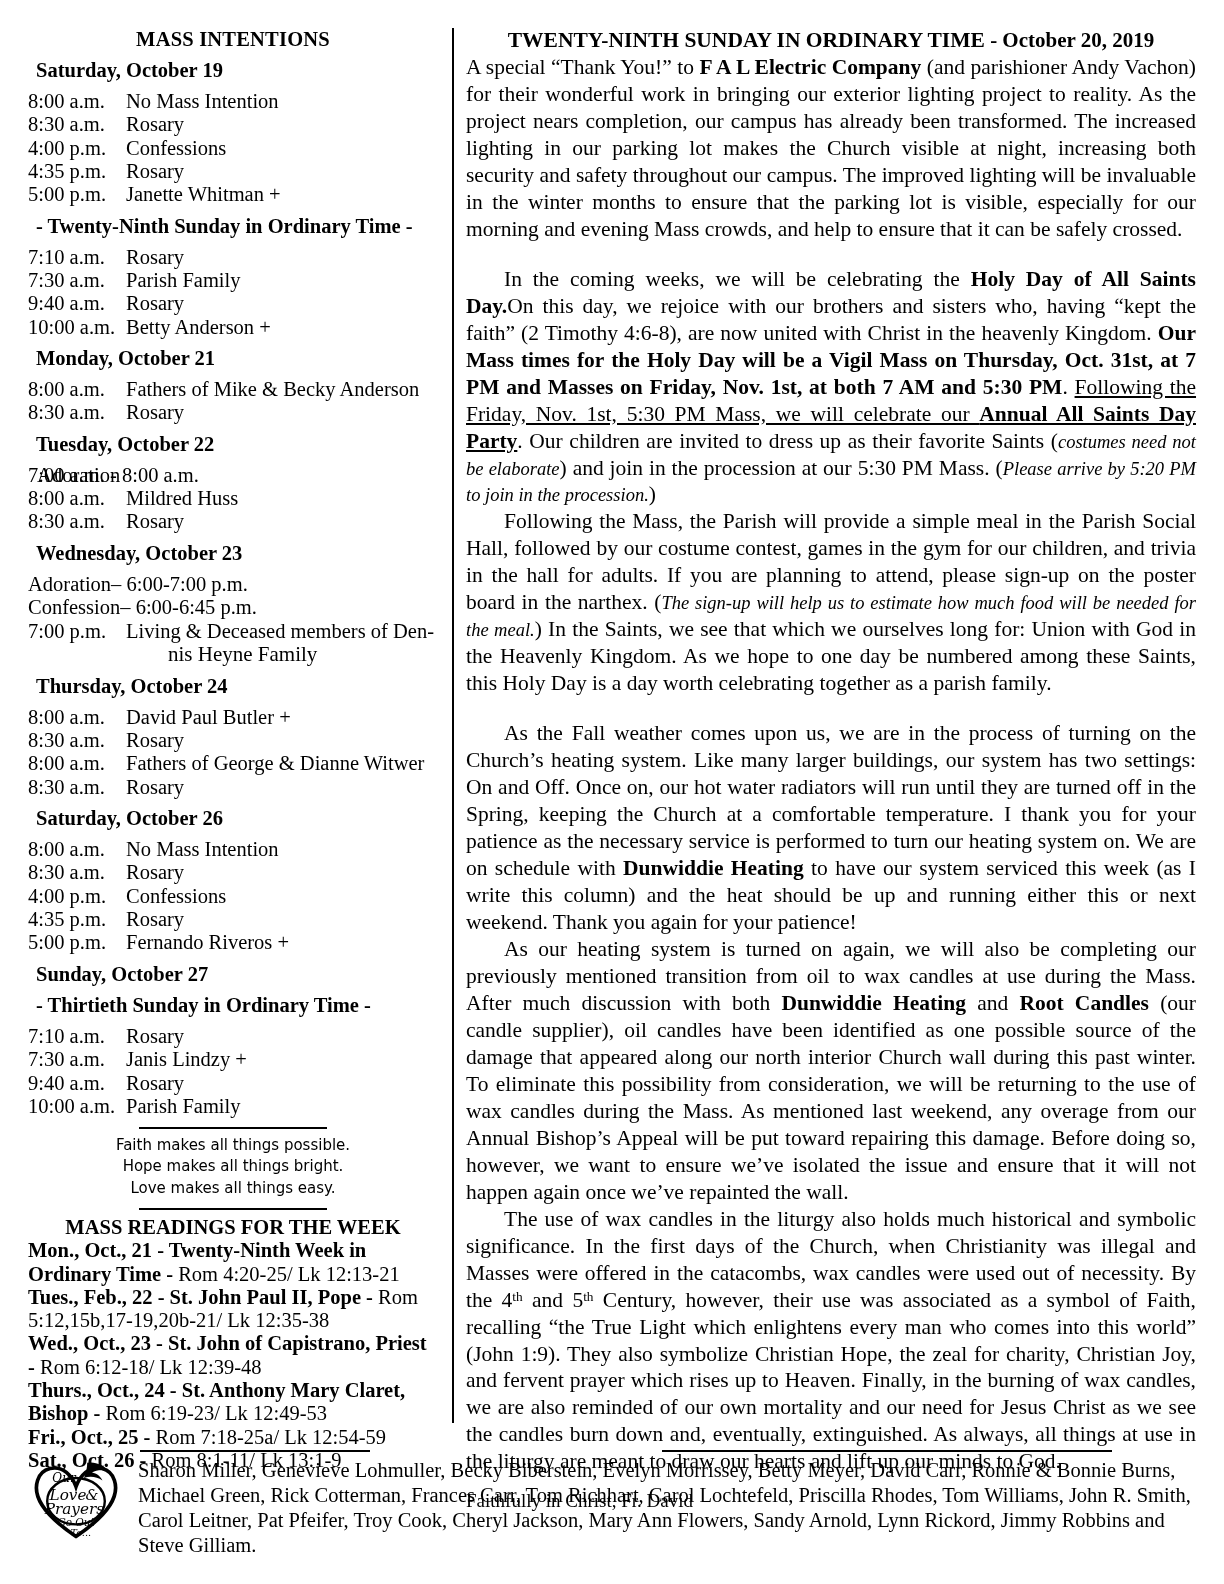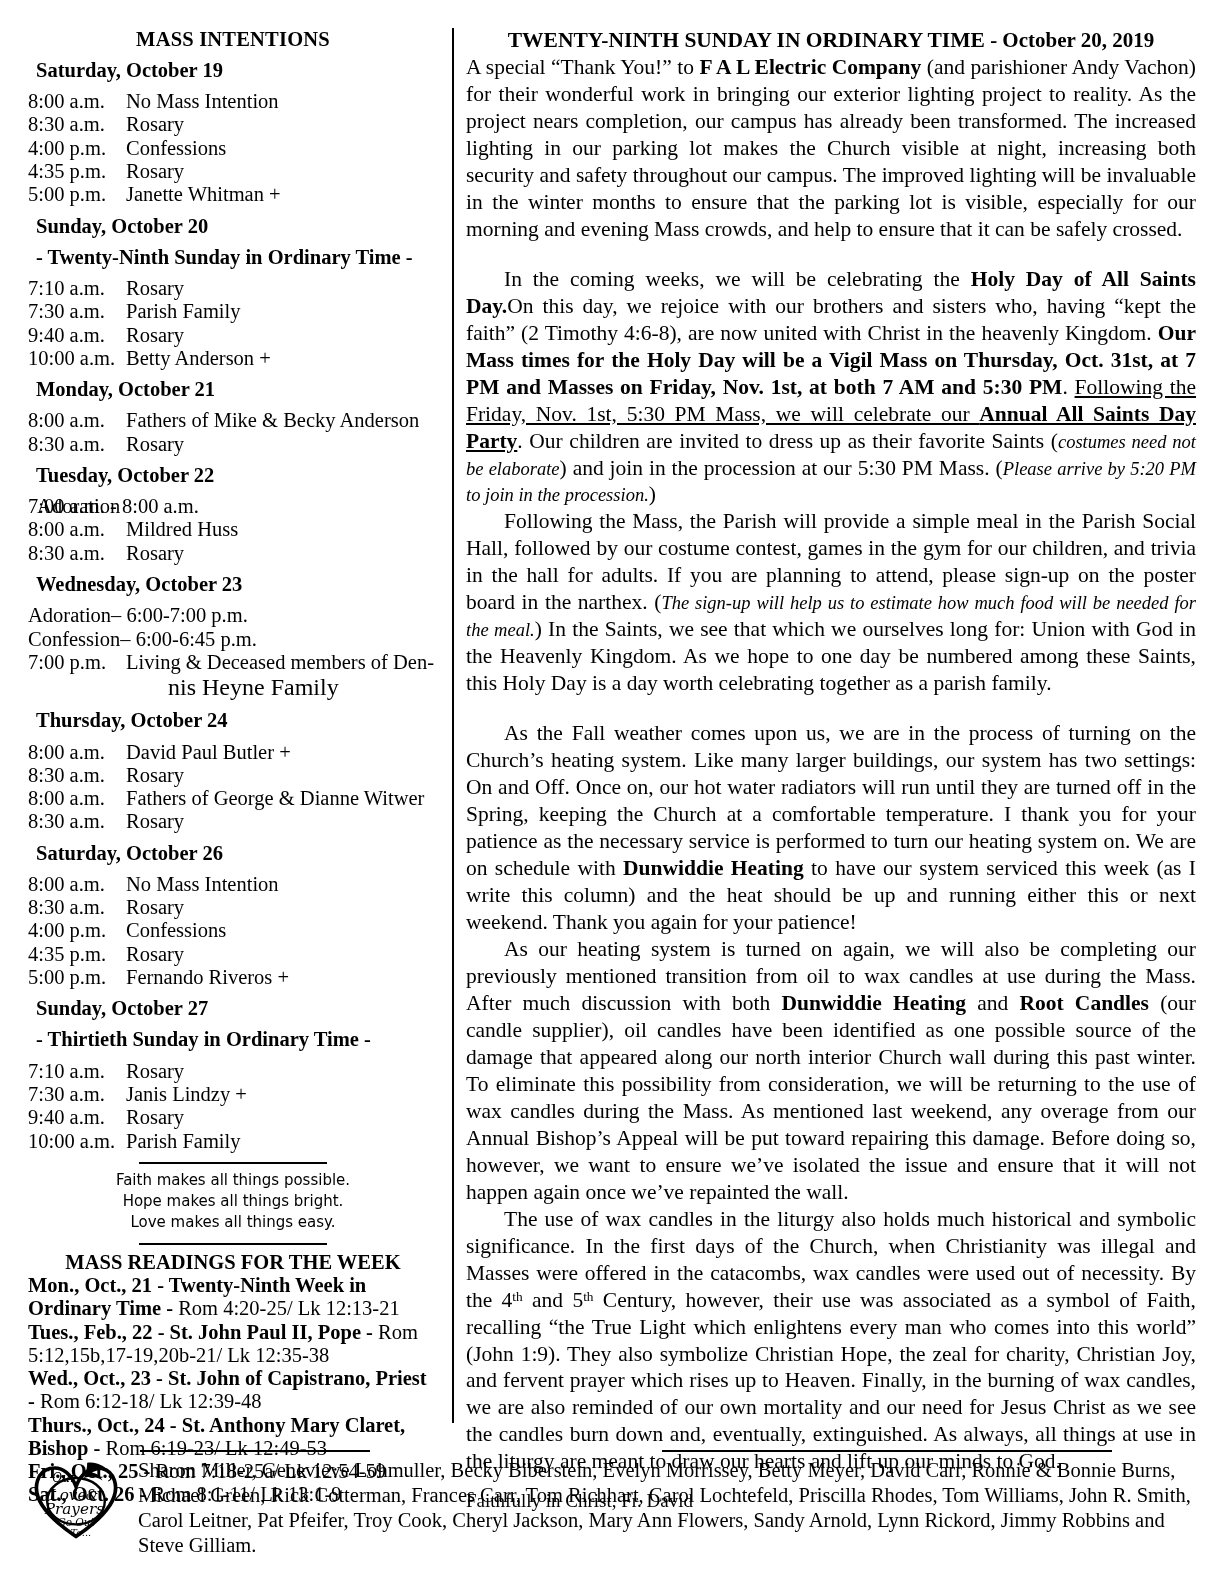--- a/index.html
+++ b/index.html
@@ -70,21 +70,21 @@
   .mass-line .t {
     display: inline-block;
     flex: 0 0 auto;
   }
   .mass-line .d {
     flex: 1 1 auto;
   }
   .mass-line.w-time .t { width: 98px; }
   .mass-line.w-wide .t { width: 0px; }
   .cont-line {
-    font-size: 24px;
+    font-size: 21px;
     line-height: 1.135;
     margin: 0;
     padding-left: 140px;
   }
 
   .rule-short {
     border: none;
     border-top: 2px solid #000;
     width: 188px;
     margin: 9px auto 6px auto;
@@ -196,21 +196,20 @@
 
       <div class="section-title">MASS INTENTIONS</div>
 
       <div id="mass-intentions-list">
           <div class="day-head">Saturday, October 19</div>
           <div class="mass-line w-time"><span class="t">8:00 a.m.</span><span class="d">No Mass Intention</span></div>
           <div class="mass-line w-time"><span class="t">8:30 a.m.</span><span class="d">Rosary</span></div>
           <div class="mass-line w-time"><span class="t">4:00 p.m.</span><span class="d">Confessions</span></div>
           <div class="mass-line w-time"><span class="t">4:35 p.m.</span><span class="d">Rosary</span></div>
           <div class="mass-line w-time"><span class="t">5:00 p.m.</span><span class="d">Janette Whitman +</span></div>
-          <div class="day-head">Sunday, October 20</div>
           <div class="day-head">- Twenty-Ninth Sunday in Ordinary Time -</div>
           <div class="mass-line w-time"><span class="t">7:10 a.m.</span><span class="d">Rosary</span></div>
           <div class="mass-line w-time"><span class="t">7:30 a.m.</span><span class="d">Parish Family</span></div>
           <div class="mass-line w-time"><span class="t">9:40 a.m.</span><span class="d">Rosary</span></div>
           <div class="mass-line w-time"><span class="t">10:00 a.m.</span><span class="d">Betty Anderson +</span></div>
           <div class="day-head">Monday, October 21</div>
           <div class="mass-line w-time"><span class="t">8:00 a.m.</span><span class="d">Fathers of Mike &amp; Becky Anderson</span></div>
           <div class="mass-line w-time"><span class="t">8:30 a.m.</span><span class="d">Rosary</span></div>
           <div class="day-head">Tuesday, October 22</div>
           <div class="mass-line w-wide"><span class="t">7:00 a.m. - 8:00 a.m.</span><span class="d">  Adoration</span></div>

